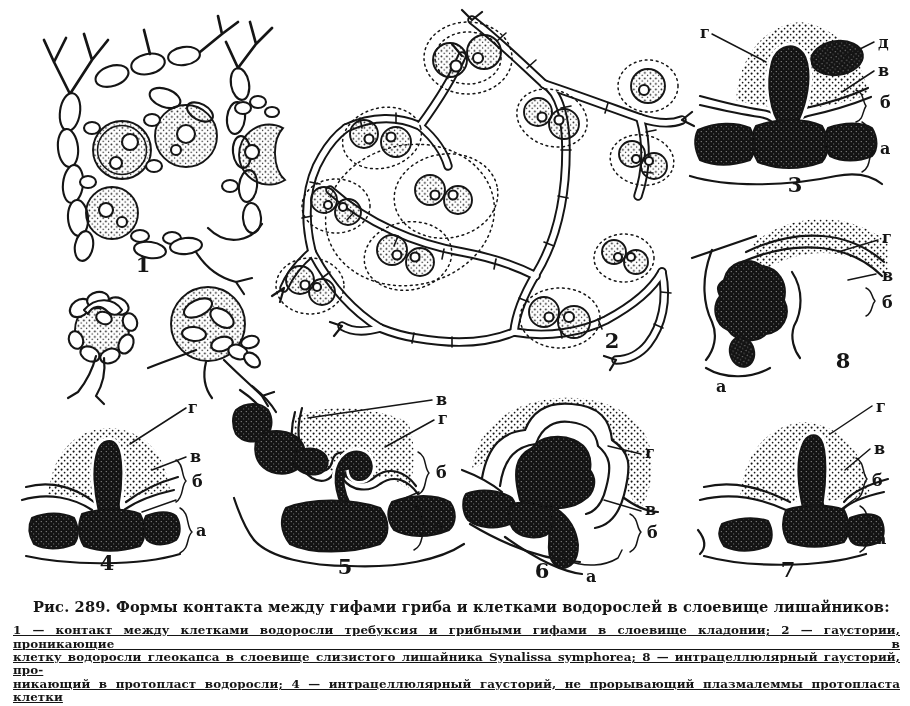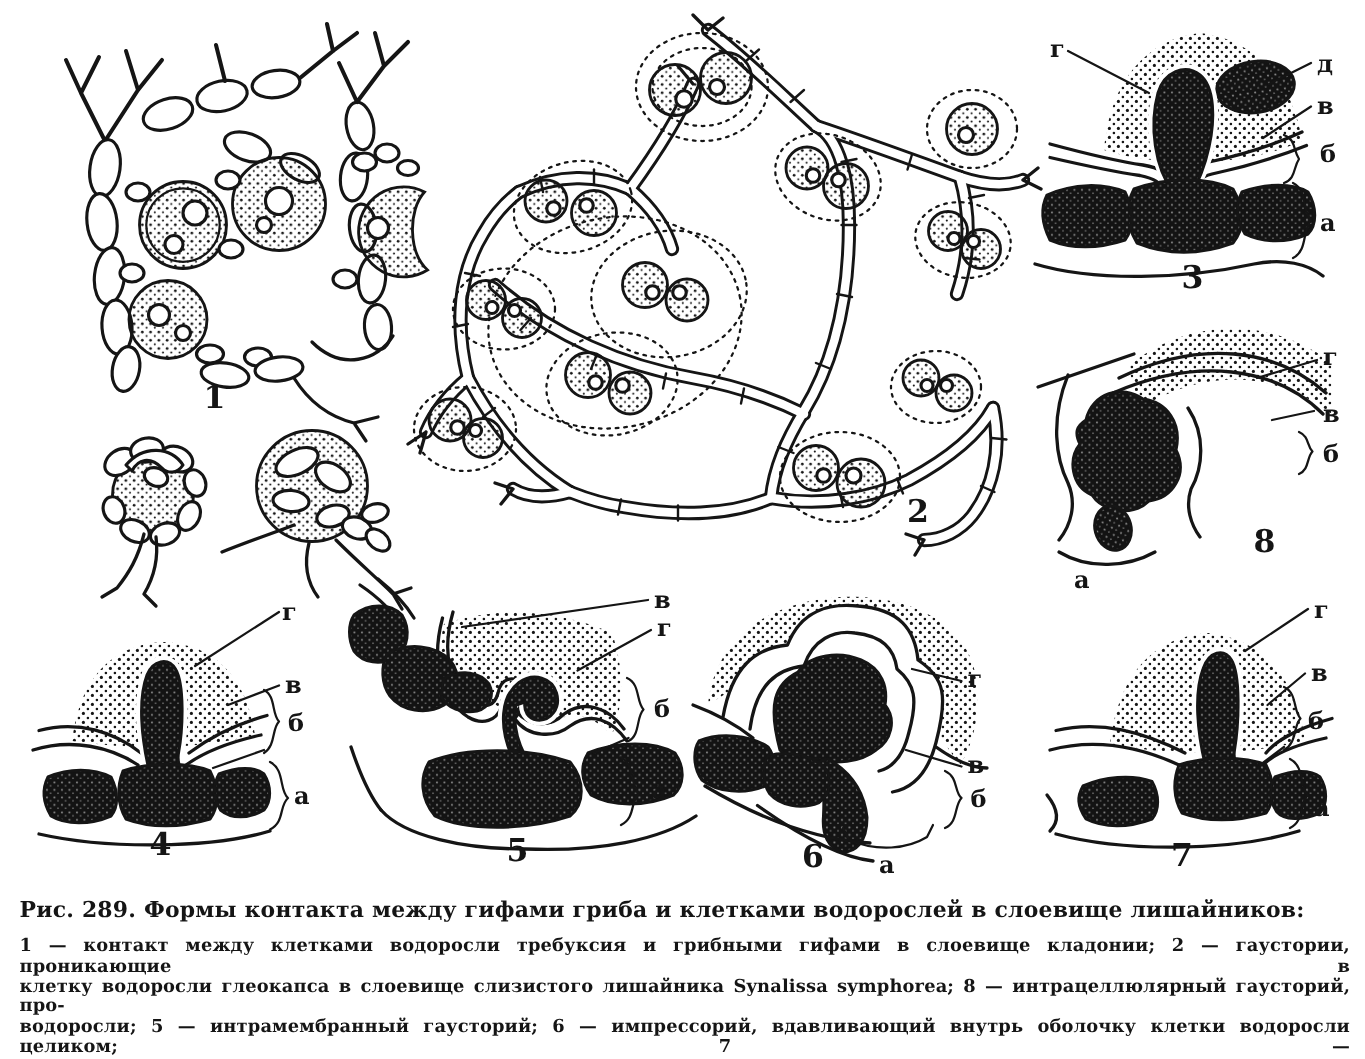--- a/index.html
+++ b/index.html
@@ -15,23 +15,23 @@
   .st{fill:url(#pStip);stroke:none}
   .sc{fill:url(#pCell);stroke:#151515;stroke-width:1.9}
   .halo{fill:none;stroke:#ffffff;stroke-width:7.5;stroke-linecap:round}
   .dash{fill:none;stroke:#151515;stroke-width:1.5;stroke-dasharray:1.8 3.8;stroke-linecap:round}
   .tubeO{fill:none;stroke:#151515;stroke-width:9.5;stroke-linecap:round;stroke-linejoin:round}
   .tubeI{fill:none;stroke:#ffffff;stroke-width:5.6;stroke-linecap:round;stroke-linejoin:round}
   .sep{stroke:#151515;stroke-width:1.6;stroke-linecap:round}
   .num{font:bold 21px "DejaVu Serif",serif;fill:#151515}
   .lbl{font:bold 16px "DejaVu Serif",serif;fill:#151515}
   .caption{position:absolute;left:13px;right:10px;top:598px;}
-  .cap-title{font:bold 14.6px/1.25 "DejaVu Serif",serif;letter-spacing:.15px;margin-bottom:8px;}
+  .cap-title{font:bold 14.6px/1.25 "DejaVu Serif",serif;letter-spacing:.15px;margin-bottom:8px;margin-left:20px;}
   .legend{font:bold 11.9px/13.4px "DejaVu Serif",serif;letter-spacing:.1px;}
-  .legend .just{text-align:justify;text-align-last:justify;}
+  .legend .just{text-align:justify;text-align-last:justify;text-decoration:underline;}
 </style>
 </head>
 <body>
 
 <div class="page">
 
 <svg width="910" height="592" viewBox="0 0 910 592" xmlns="http://www.w3.org/2000/svg">
   <defs>
     <pattern id="pStip" width="6" height="6" patternUnits="userSpaceOnUse">
       <circle cx="1.6" cy="1.6" r="1.05" fill="#151515"></circle>
@@ -390,18 +390,19 @@
     <text class="lbl" x="876" y="544">а</text>
     <text class="num" x="788" y="577" text-anchor="middle">7</text>
   </g>
 </svg>
 
 <div class="caption">
   <div class="cap-title">Рис. 289. Формы контакта между гифами гриба и клетками водорослей в слоевище лишайников:</div>
   <div class="legend">
     <div class="just">1 — контакт между клетками водоросли требуксия и грибными гифами в слоевище кладонии; 2 — гаустории, проникающие в</div>
     <div class="just">клетку водоросли глеокапса в слоевище слизистого лишайника Synalissa symphorea; 8 — интрацеллюлярный гаусторий, про-</div>
+    <div class="just">никающий в протопласт водоросли; 4 — интрацеллюлярный гаусторий, не прорывающий плазмалеммы протопласта клетки</div>
     <div class="just">водоросли; 5 — интрамембранный гаусторий; 6 — импрессорий, вдавливающий внутрь оболочку клетки водоросли целиком; 7 —</div>
 
   </div>
 </div>
 
 </div>
 
 </body></html>

